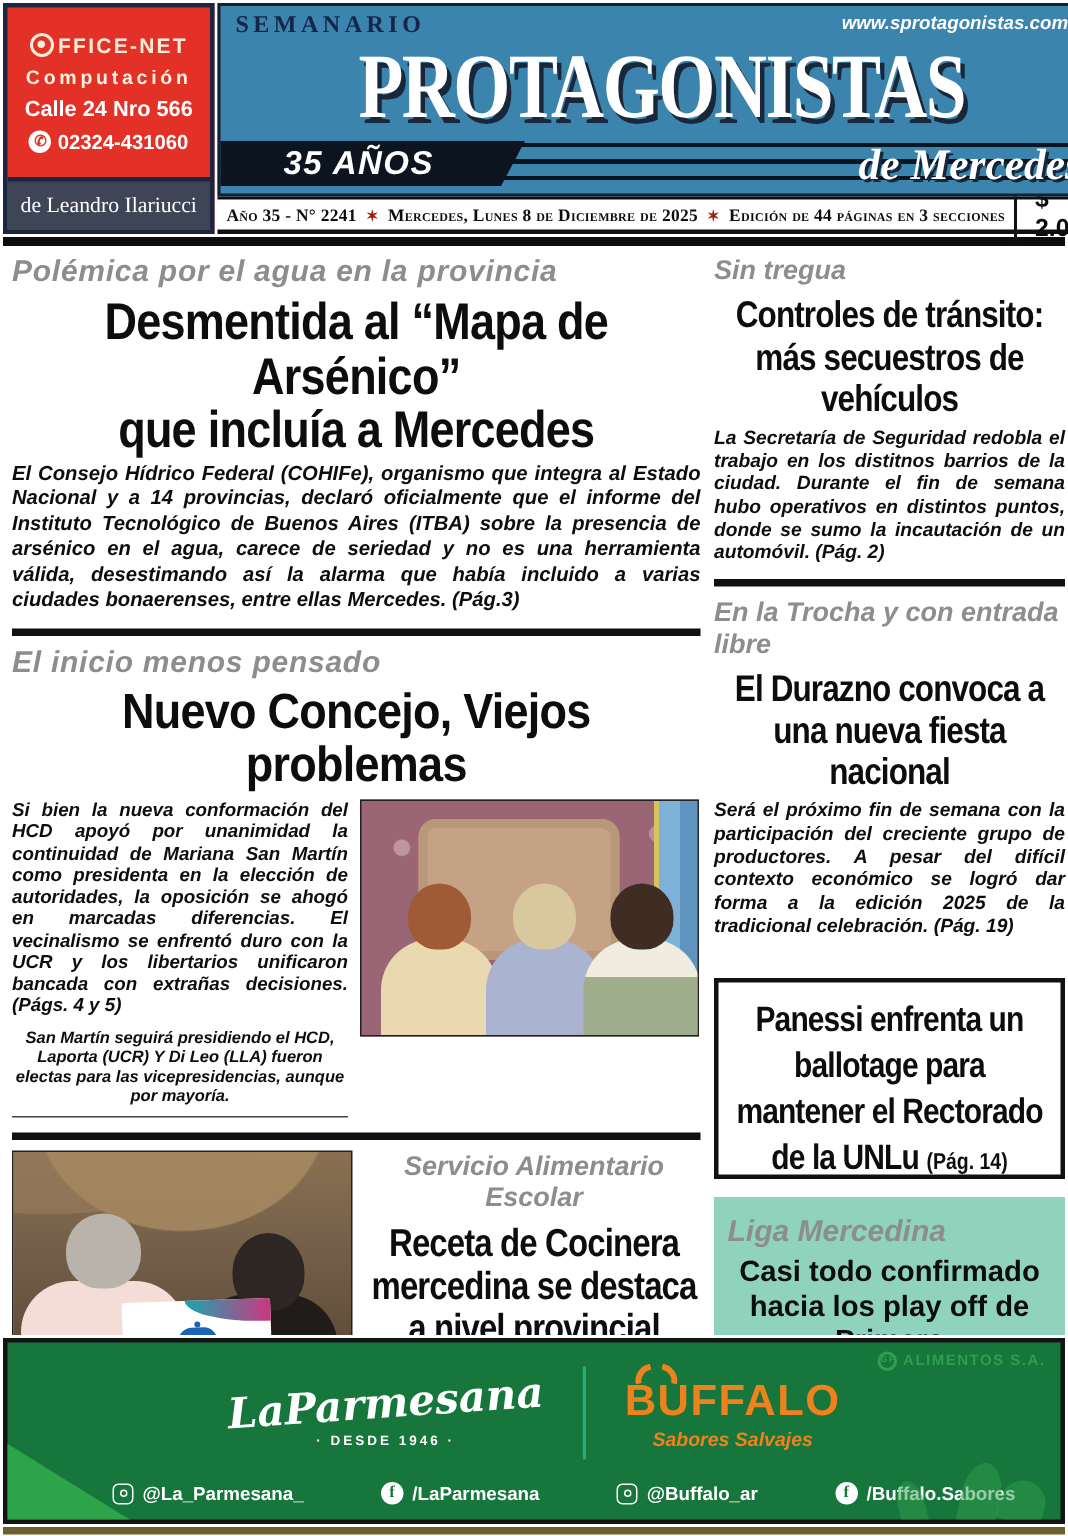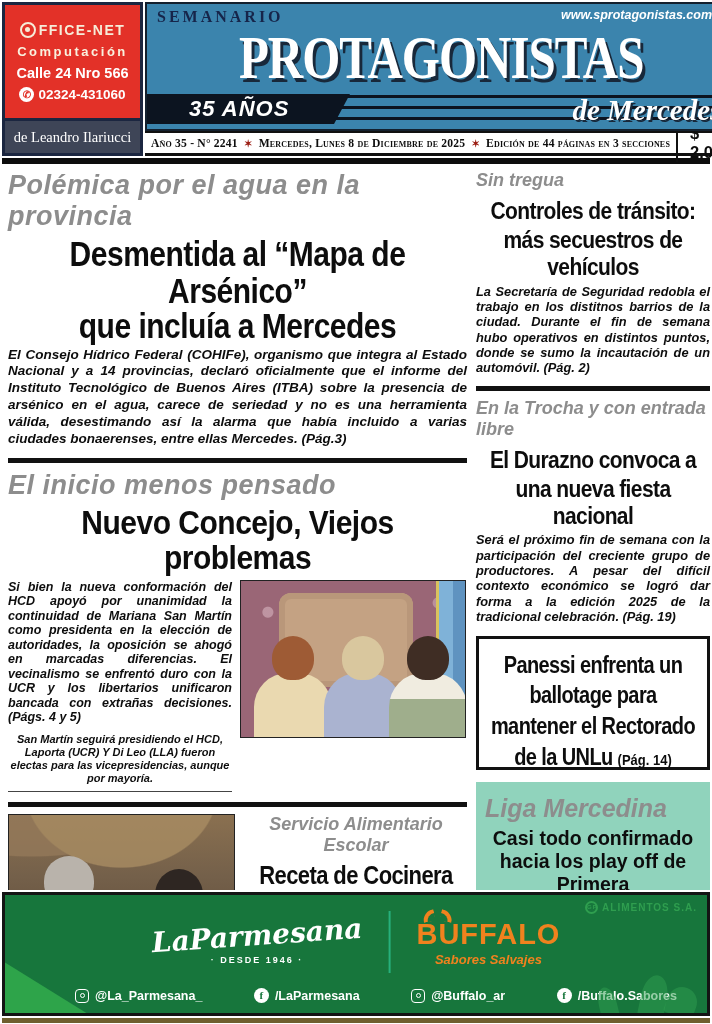--- a/index.html
+++ b/index.html
@@ -44,21 +44,21 @@
   .price { font-size:16.5px; font-weight:bold; border-left:2px solid #111; padding-left:12px; margin-left:6px; font-family:"Liberation Sans", sans-serif; }
 
   .top-rule { height:6px; background:#0d0d0d; margin:0 2px; }
 
   
   .content { display:flex; gap:9px; padding:2px 2px 0 8px; height:726px; overflow:hidden; }
   .col-left { width:459px; flex-shrink:0; }
   .col-right { flex:1; min-width:0; }
 
   .kicker { color:#8d8d8d; font-weight:bold; font-style:italic; }
-  .kicker-lg { font-size:27px; letter-spacing:0.5px; margin:4px 0 4px; }
+  .kicker-lg { font-size:20px; letter-spacing:0.5px; margin:4px 0 4px; }
   .kicker-md { font-size:18px; margin:4px 0 2px; }
 
   .rule { height:5px; background:#111; border:none; margin:10px 0 7px; }
 
   .h-arsenico { text-align:center; font-size:30px; line-height:1.05; letter-spacing:-0.5px; font-weight:bold;
     transform:scaleY(1.15); transform-origin:top center; margin:4px 0 16px; }
   .lede { font-size:13.5px; font-weight:bold; font-style:italic; text-align:justify; line-height:1.25; }
 
   .h-concejo { font-size:30px; line-height:1.05; letter-spacing:-0.5px; font-weight:bold; text-align:center;
     transform:scaleY(1.1); transform-origin:top center; margin:2px 0 12px; }
@@ -96,21 +96,21 @@
   .receta-row { display:flex; gap:10px; margin-top:2px; }
   .receta-text { flex:1; min-width:0; }
   .kicker-receta { text-align:center; font-size:18px; }
   .h-cond { text-align:center; font-weight:bold; letter-spacing:-0.6px; transform:scaleY(1.18); transform-origin:top center; }
   .h-receta { font-size:22px; line-height:1.1; margin:6px 0 16px; }
 
   .h-transito { font-size:21px; line-height:1.12; margin:6px 0 16px; }
   .col-right .body-text { font-size:12.8px; line-height:1.2; }
   .h-durazno { font-size:21px; line-height:1.12; margin:6px 0 16px; }
 
-  .panessi-box { border:3px solid #111; margin-top:12px; padding:10px 6px 14px; }
+  .panessi-box { border:3px solid #111; margin-top:28px; padding:10px 6px 14px; }
   .h-panessi { font-size:20px; line-height:1.3; margin:0; }
   .page-ref { font-size:13px; letter-spacing:0; }
 
   .liga-box { background:#90d3bc; margin-top:12px; padding:8px 9px 10px; }
   .h-liga { text-align:center; font-weight:bold; font-size:19.5px; line-height:1.18; margin:4px 0 8px; }
 
   
   .banner { position:relative; margin:2px; height:124px; background:#17763c; border:3px solid #141414; overflow:hidden; }
   .alimentos { position:absolute; top:6px; right:10px; display:flex; align-items:center; gap:4px; color:#2f9e4f; font-weight:bold; font-size:10px; letter-spacing:1px; }
   .gp-mark { width:13px; height:13px; border:2px solid #2f9e4f; border-radius:50%; color:#2f9e4f; font-size:6px; font-weight:bold; line-height:9px; text-align:center; }
@@ -286,21 +286,21 @@
         <p class="body-text">Será el próximo fin de semana con la participación del creciente grupo de productores. A pesar del difícil contexto económico se logró dar forma a la edición 2025 de la tradicional celebración. (Pág. 19)</p>
       </article>
 
       <div class="panessi-box">
         <h2 class="h-cond h-panessi">
           <span>Panessi enfrenta un ballotage para mantener el Rectorado de la UNLu </span><span class="page-ref">(Pág. 14)</span>
         </h2>
       </div>
 
       <div class="liga-box">
-        <div class="kicker kicker-md" style="font-size:25px;">Liga Mercedina</div>
+        <div class="kicker kicker-md" style="font-size:20px;">Liga Mercedina</div>
         <h2 class="h-liga">Casi todo confirmado hacia los play off de Primera</h2>
 
       </div>
     </div>
   </div>
 
   <div class="banner">
     <div class="alimentos">
       <span class="gp-mark">GP</span>
       <span>ALIMENTOS S.A.</span>

